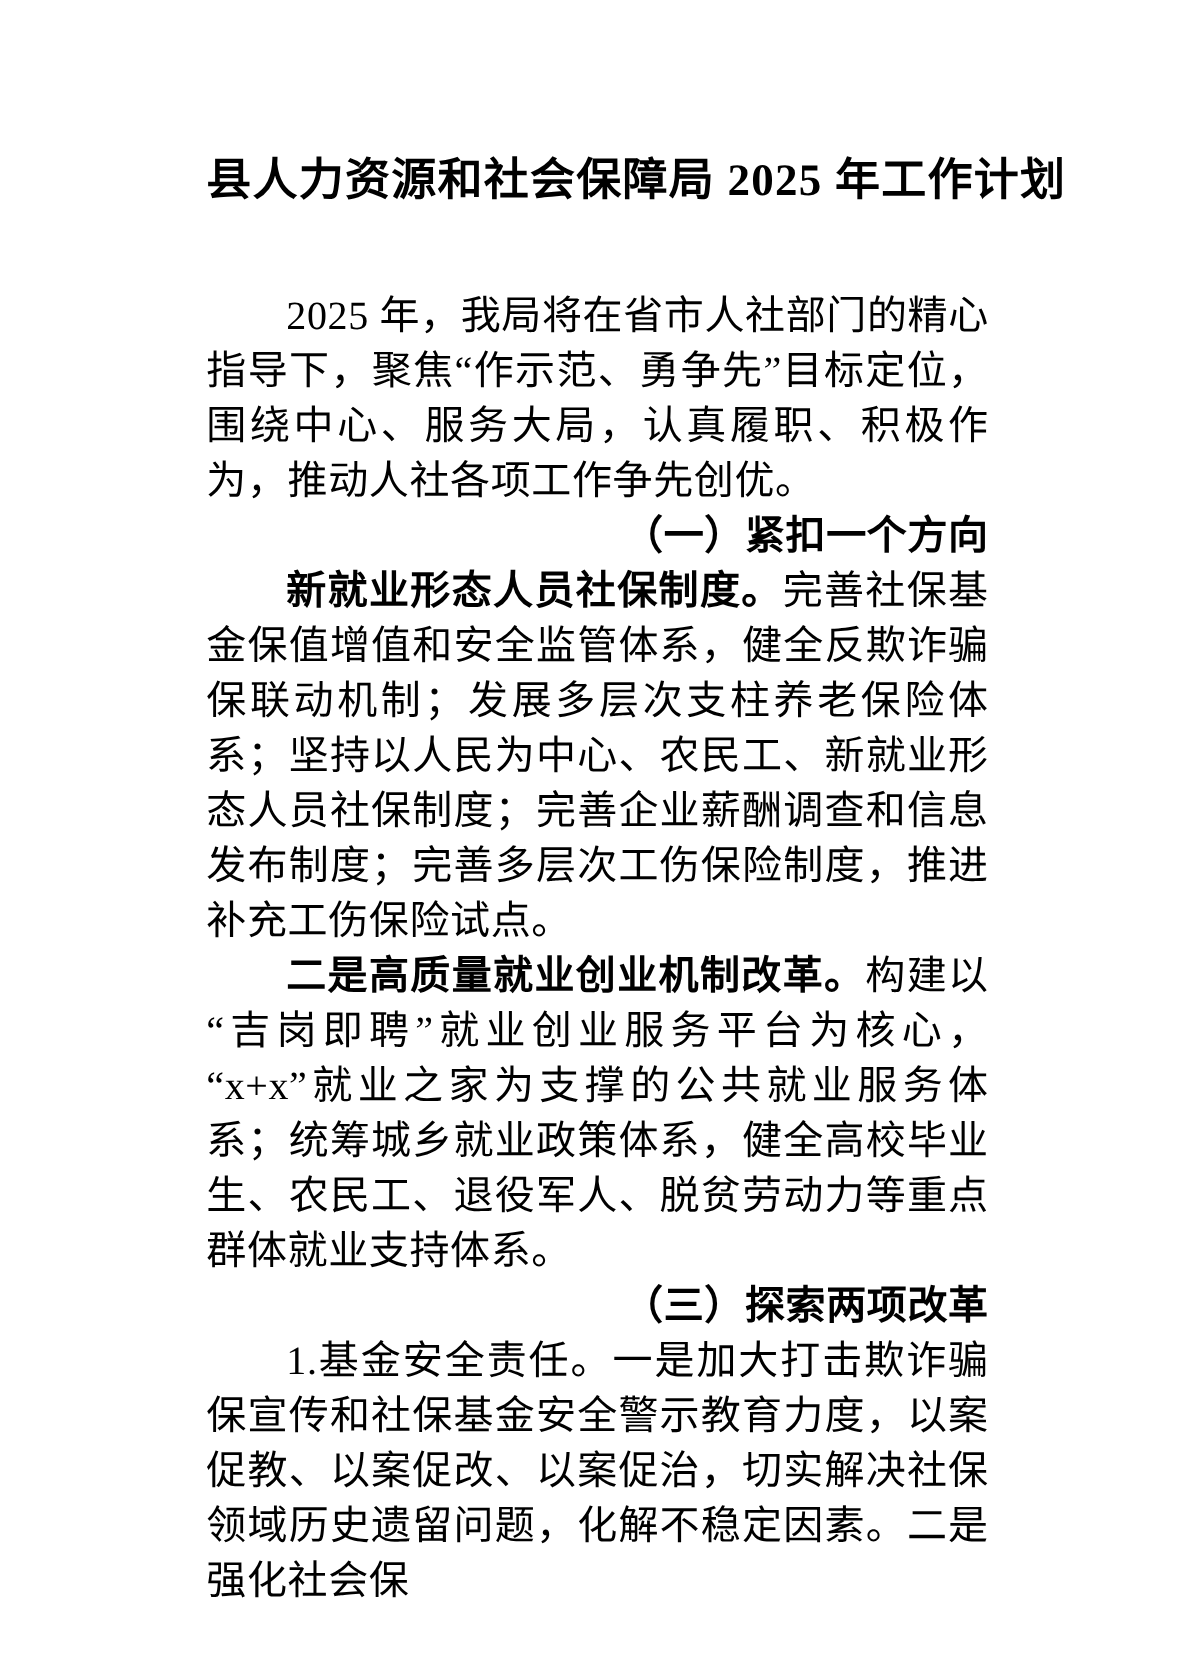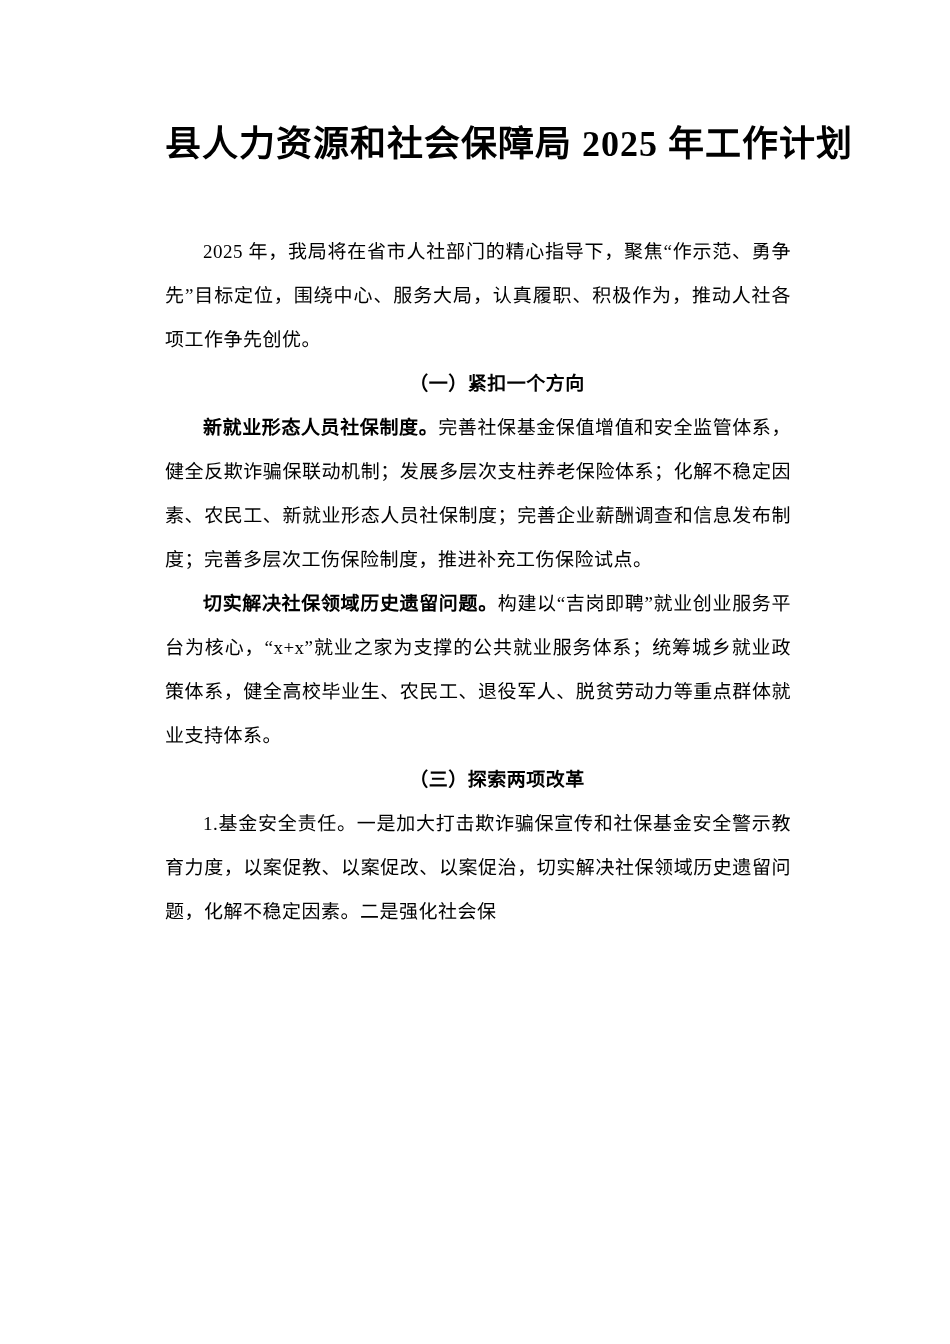--- a/index.html
+++ b/index.html
@@ -23,30 +23,30 @@
     font-size: 36px;
     font-weight: bold;
     line-height: 52px;
     text-align: center;
     margin: 0 0 60px 0;
     letter-spacing: 1px;
     white-space: nowrap;
   }
   .para {
     font-family: "Liberation Serif", "DejaVu Serif", serif;
-    font-size: 19px;
+    font-size: 32px;
     line-height: 44px;
     text-align: justify;
     text-indent: 2em;
     margin: 0;
     letter-spacing: 0.5px;
   }
   .para.heading {
     font-weight: bold;
-    text-align: center;
+    text-align: right;
     font-family: Liberation Serif, serif;
   }
   .run.bold {
     font-weight: bold;
   }
 </style>
 </head>
 <body>
 
 <div class="page">
@@ -57,25 +57,25 @@
     <span class="run">2025 年，我局将在省市人社部门的精心指导下，聚焦“作示范、勇争先”目标定位，围绕中心、服务大局，认真履职、积极作为，推动人社各项工作争先创优。</span>
   </p>
 
   <p class="para heading">
     <span class="run bold">（一）紧扣一个方向</span>
   </p>
 
 
 
   <p class="para">
-    <span class="run bold">新就业形态人员社保制度。</span><span class="run">完善社保基金保值增值和安全监管体系，健全反欺诈骗保联动机制；发展多层次支柱养老保险体系；化解不稳定因素、农民工、新就业形态人员社保制度；完善企业薪酬调查和信息发布制度；完善多层次工伤保险制度，推进补充工伤保险试点。</span>
+    <span class="run bold">新就业形态人员社保制度。</span><span class="run">完善社保基金保值增值和安全监管体系，健全反欺诈骗保联动机制；发展多层次支柱养老保险体系；坚持以人民为中心、农民工、新就业形态人员社保制度；完善企业薪酬调查和信息发布制度；完善多层次工伤保险制度，推进补充工伤保险试点。</span>
   </p>
 
   <p class="para">
-    <span class="run bold">切实解决社保领域历史遗留问题。</span><span class="run">构建以“吉岗即聘”就业创业服务平台为核心，“x+x”就业之家为支撑的公共就业服务体系；统筹城乡就业政策体系，健全高校毕业生、农民工、退役军人、脱贫劳动力等重点群体就业支持体系。</span>
+    <span class="run bold">二是高质量就业创业机制改革。</span><span class="run">构建以“吉岗即聘”就业创业服务平台为核心，“x+x”就业之家为支撑的公共就业服务体系；统筹城乡就业政策体系，健全高校毕业生、农民工、退役军人、脱贫劳动力等重点群体就业支持体系。</span>
   </p>
 
   <p class="para heading">
     <span class="run bold">（三）探索两项改革</span>
   </p>
 
   <p class="para">
     <span class="run">1.基金安全责任。一是加大打击欺诈骗保宣传和社保基金安全警示教育力度，以案促教、以案促改、以案促治，切实解决社保领域历史遗留问题，化解不稳定因素。二是强化社会保</span>
   </p>
 

